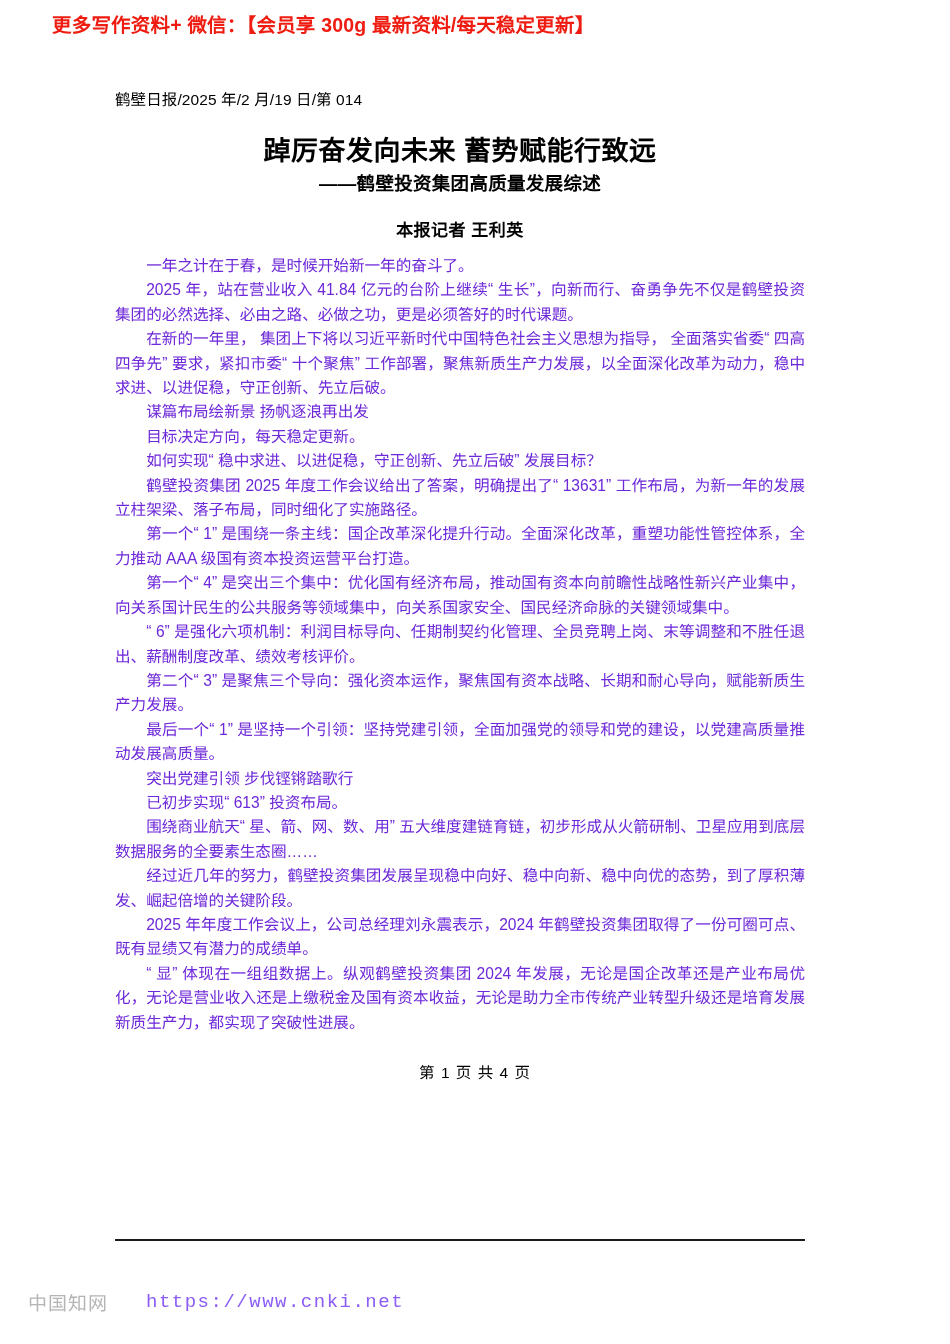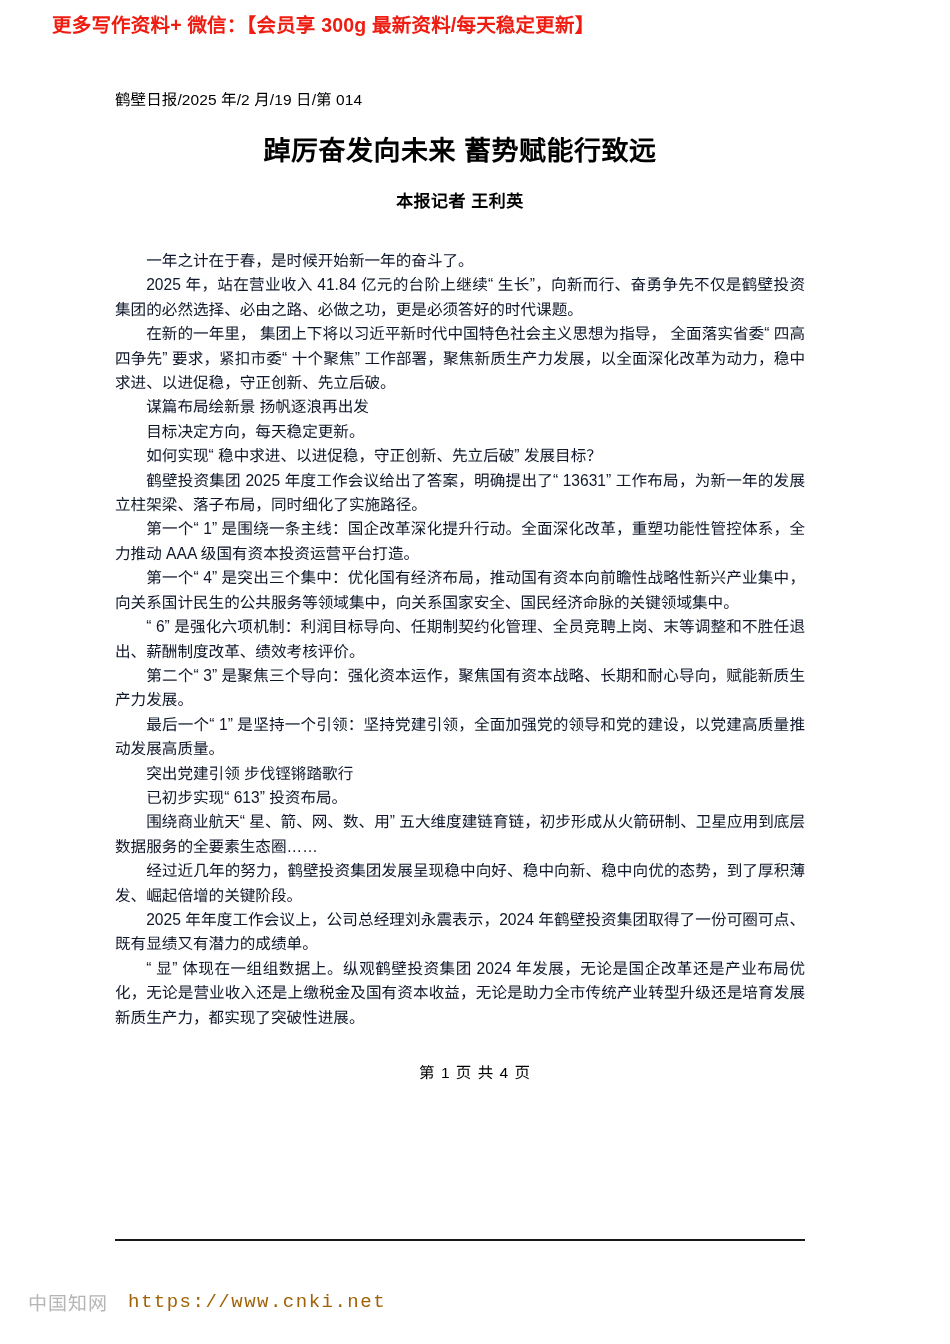--- a/index.html
+++ b/index.html
@@ -78,27 +78,27 @@
     margin-top: 20px;
     text-align: center;
     font-family: "Liberation Sans", "DejaVu Sans", sans-serif;
     font-weight: bold;
     font-size: 17px;
     line-height: 26px;
     letter-spacing: 0.5px;
   }
 
   .body-text {
-    margin-top: 34px;
+    margin-top: 10px;
     font-family: "Liberation Sans", "DejaVu Sans", sans-serif;
     font-size: 15.6px;
     line-height: 24.4px;
     text-align: justify;
     text-justify: inter-ideograph;
-    color: #0f172a;
+    color: #6d28d9;
   }
   .body-text p {
     margin: 0;
     text-indent: 2em;
   }
 
   
   .page-number {
     position: absolute;
     left: 0;
@@ -120,52 +120,53 @@
     width: 690px;
     height: 2px;
     background: #1a1a1a;
   }
   #cnki-footer {
     position: absolute;
     left: 28px;
     top: 1288px;
     display: flex;
     align-items: center;
-    gap: 20px;
+    gap: 38px;
     color: #b9b9b9;
   }
   #cnki-logo-text {
     font-family: "Liberation Serif", "DejaVu Serif", serif;
     font-size: 19px;
     letter-spacing: 1px;
     color: #b5b5b5;
     white-space: nowrap;
   }
   #cnki-url {
     font-family: "Liberation Mono", "DejaVu Sans Mono", monospace;
     font-size: 19px;
     letter-spacing: 1.5px;
-    color: #a16207;
+    color: #8b5cf6;
     white-space: nowrap;
   }
 </style>
 </head>
 <body>
 
 <div id="promo-banner">更多写作资料+ 微信：【会员享 300g 最新资料/每天稳定更新】</div>
 
 <div id="page">
 
   <div class="content">
 
     <div class="masthead">
       <div>鹤壁日报/2025 年/2 月/19 日/第 014</div>
     </div>
 
     <div class="doc-title">踔厉奋发向未来  蓄势赋能行致远</div>
+    <div class="doc-subtitle">——鹤壁投资集团高质量发展综述</div>
     <div class="byline">本报记者  王利英</div>
 
     <div class="body-text" id="article-body">
         <p>一年之计在于春，是时候开始新一年的奋斗了。</p>
         <p>2025 年，站在营业收入 41.84 亿元的台阶上继续“ 生长”，向新而行、奋勇争先不仅是鹤壁投资集团的必然选择、必由之路、必做之功，更是必须答好的时代课题。</p>
         <p>在新的一年里， 集团上下将以习近平新时代中国特色社会主义思想为指导， 全面落实省委“ 四高四争先” 要求，紧扣市委“ 十个聚焦” 工作部署，聚焦新质生产力发展，以全面深化改革为动力，稳中求进、以进促稳，守正创新、先立后破。</p>
         <p>谋篇布局绘新景 扬帆逐浪再出发</p>
         <p>目标决定方向，每天稳定更新。</p>
         <p>如何实现“ 稳中求进、以进促稳，守正创新、先立后破” 发展目标？</p>
         <p>鹤壁投资集团 2025 年度工作会议给出了答案，明确提出了“ 13631” 工作布局，为新一年的发展立柱架梁、落子布局，同时细化了实施路径。</p>

